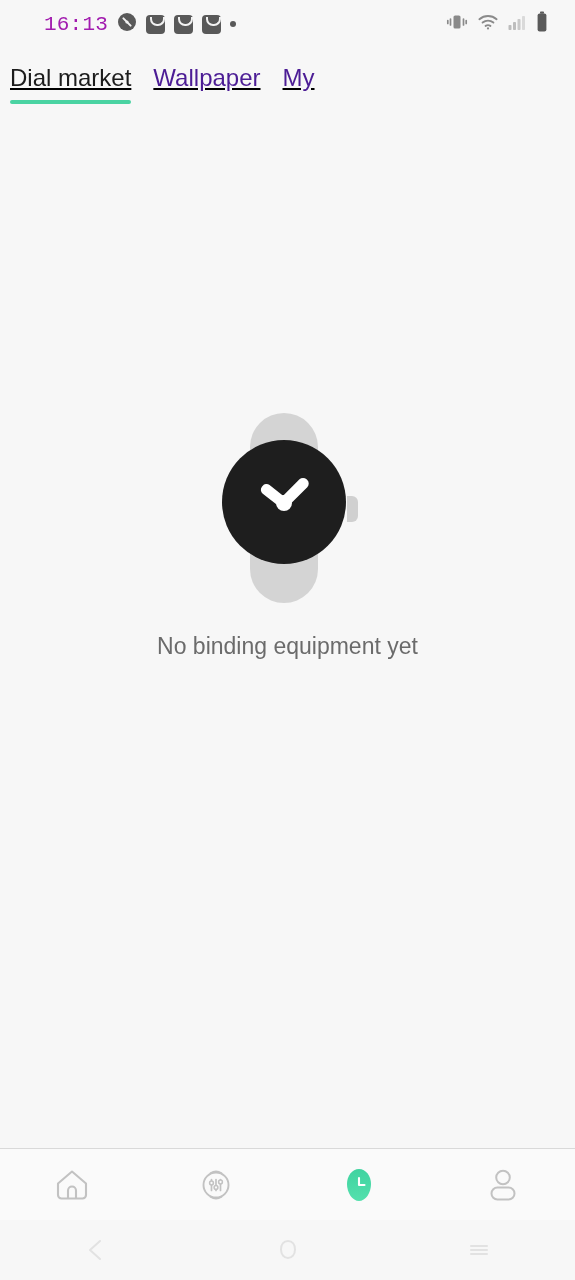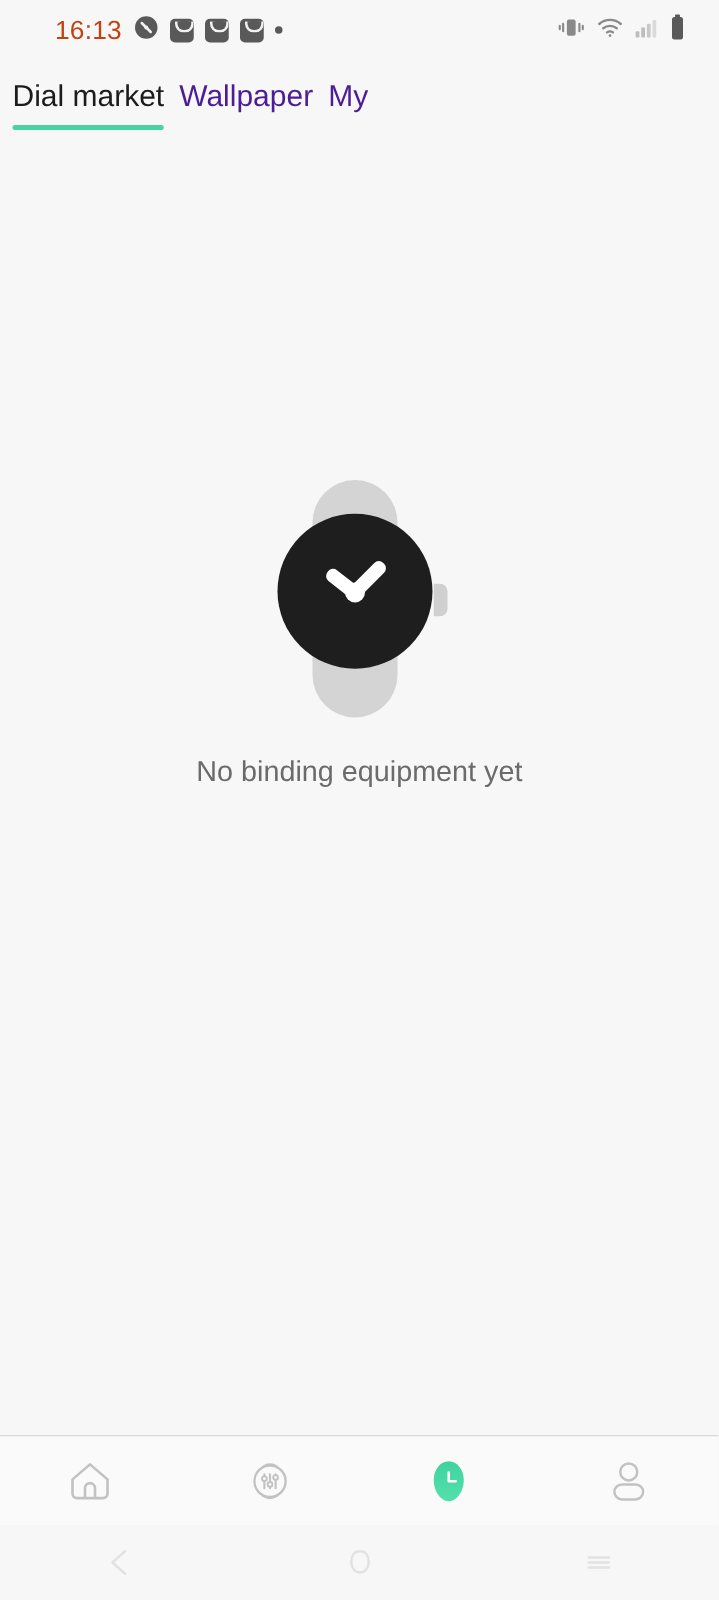--- a/index.html
+++ b/index.html
@@ -22,23 +22,24 @@
     height:48px;
     display:flex;
     align-items:center;
     justify-content:space-between;
     padding:0 26px 0 44px;
     flex:0 0 auto;
   }
   .sb-left { display:flex; align-items:center; gap:9px; }
   .sb-time {
     font-size:21px;
-    color:#c2410c;
+    color:#a21caf;
     letter-spacing:.2px;
     line-height:1;
+    font-family:Liberation Mono, monospace;
   }
   .sb-right { display:flex; align-items:center; gap:9px; }
   .icon-mail {
     width:19px; height:19px;
     border-radius:4px;
     background:#595959;
     position:relative;
     display:inline-block;
   }
   .icon-mail::after {
@@ -50,22 +51,23 @@
     border-top:none;
     border-radius:0 0 7px 7px;
   }
   .icon-dot { width:6px; height:6px; border-radius:50%; background:#595959; display:inline-block; }
 
   
   .tabbar {
     display:flex;
     align-items:flex-end;
     padding:16px 0 0 10px;
-    gap:12px;
+    gap:22px;
     flex:0 0 auto;
+    text-decoration:underline;
   }
   .tab {
     position:relative;
     padding-bottom:12px;
     font-size:24px;
     color:#4c1d95;
     white-space:nowrap;
     cursor:pointer;
   }
   .tab.active { color:#1c1c1c; }
@@ -82,21 +84,21 @@
   .content {
     flex:1 1 auto;
     position:relative;
     display:flex;
     flex-direction:column;
     align-items:center;
   }
   .empty-wrap {
     position:absolute;
     left:0; right:0;
-    top:280px;
+    top:309px;
     display:flex;
     flex-direction:column;
     align-items:center;
   }
   .watch {
     position:relative;
     width:140px;
     height:190px;
   }
   .watch-band {

